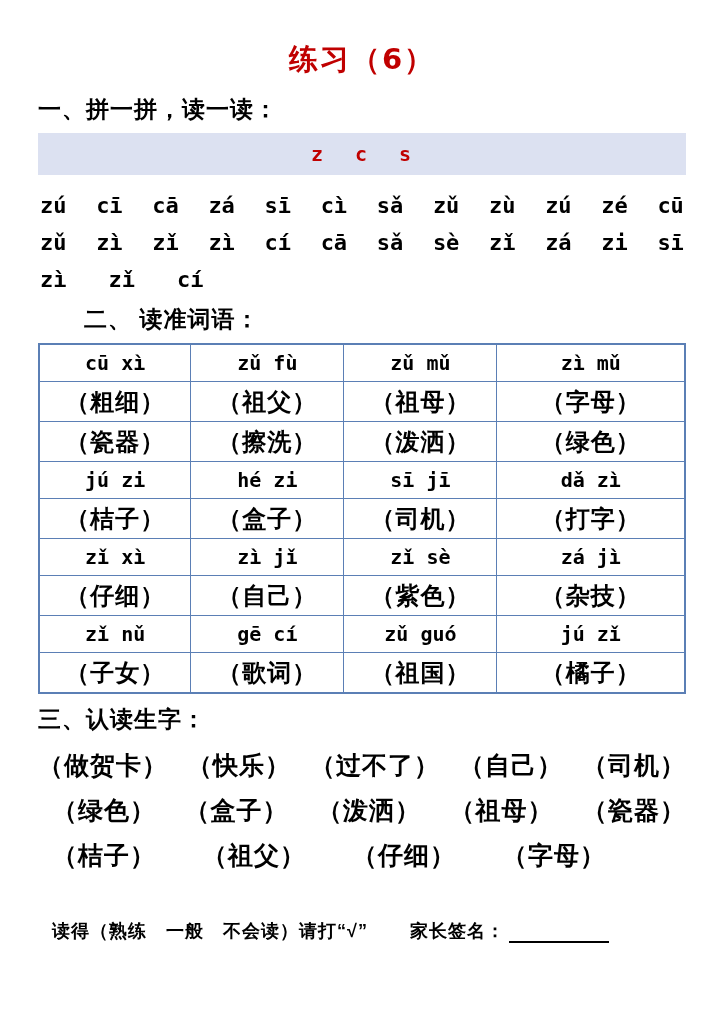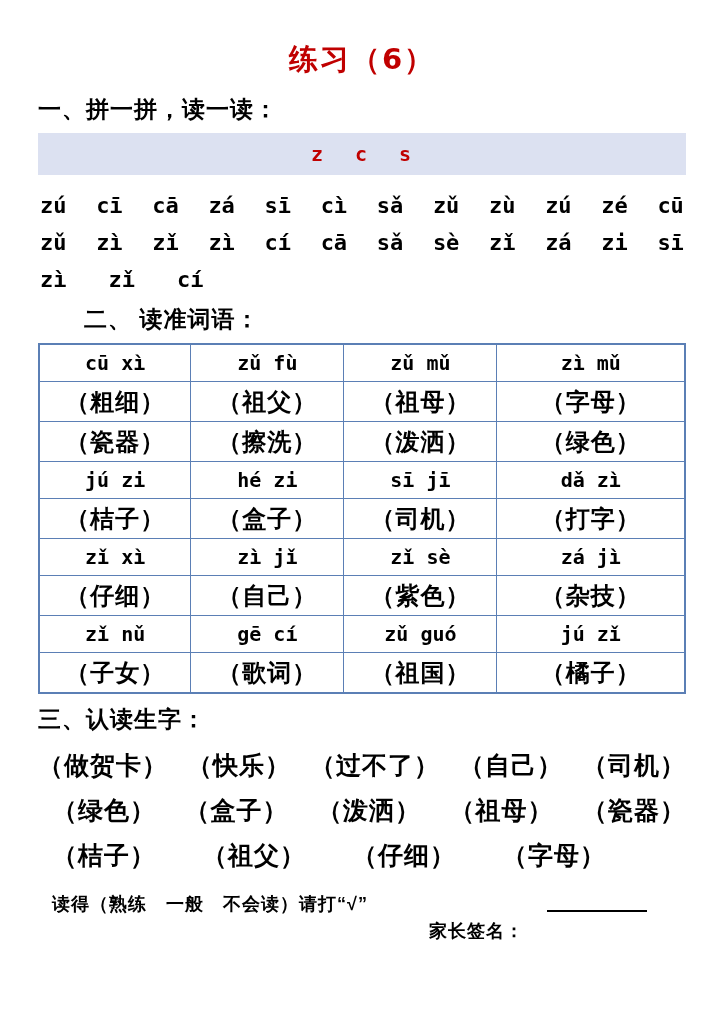--- a/index.html
+++ b/index.html
@@ -96,23 +96,22 @@
   }
   .word-line.line0 { justify-content: space-between; }
   .word-line.line1 { justify-content: space-between; padding-left: 14px; }
   .word-line.line2 { gap: 46px; padding-left: 14px; }
   .footer-line {
     margin-top: 14px;
     padding-left: 14px;
     font-size: 18px;
     font-weight: bold;
     display: flex;
-    align-items: flex-start;
-    letter-spacing: 1px;
-    gap: 19px;
+    align-items: flex-end;
+    letter-spacing: 1px;
   }
   .sig-label { margin-left: 42px; margin-top: 27px; }
   .sig-blank {
     display: inline-block;
     width: 100px;
     border-bottom: 2px solid #000000;
     height: 18px;
     margin-left: 4px;
   }
 </style>

